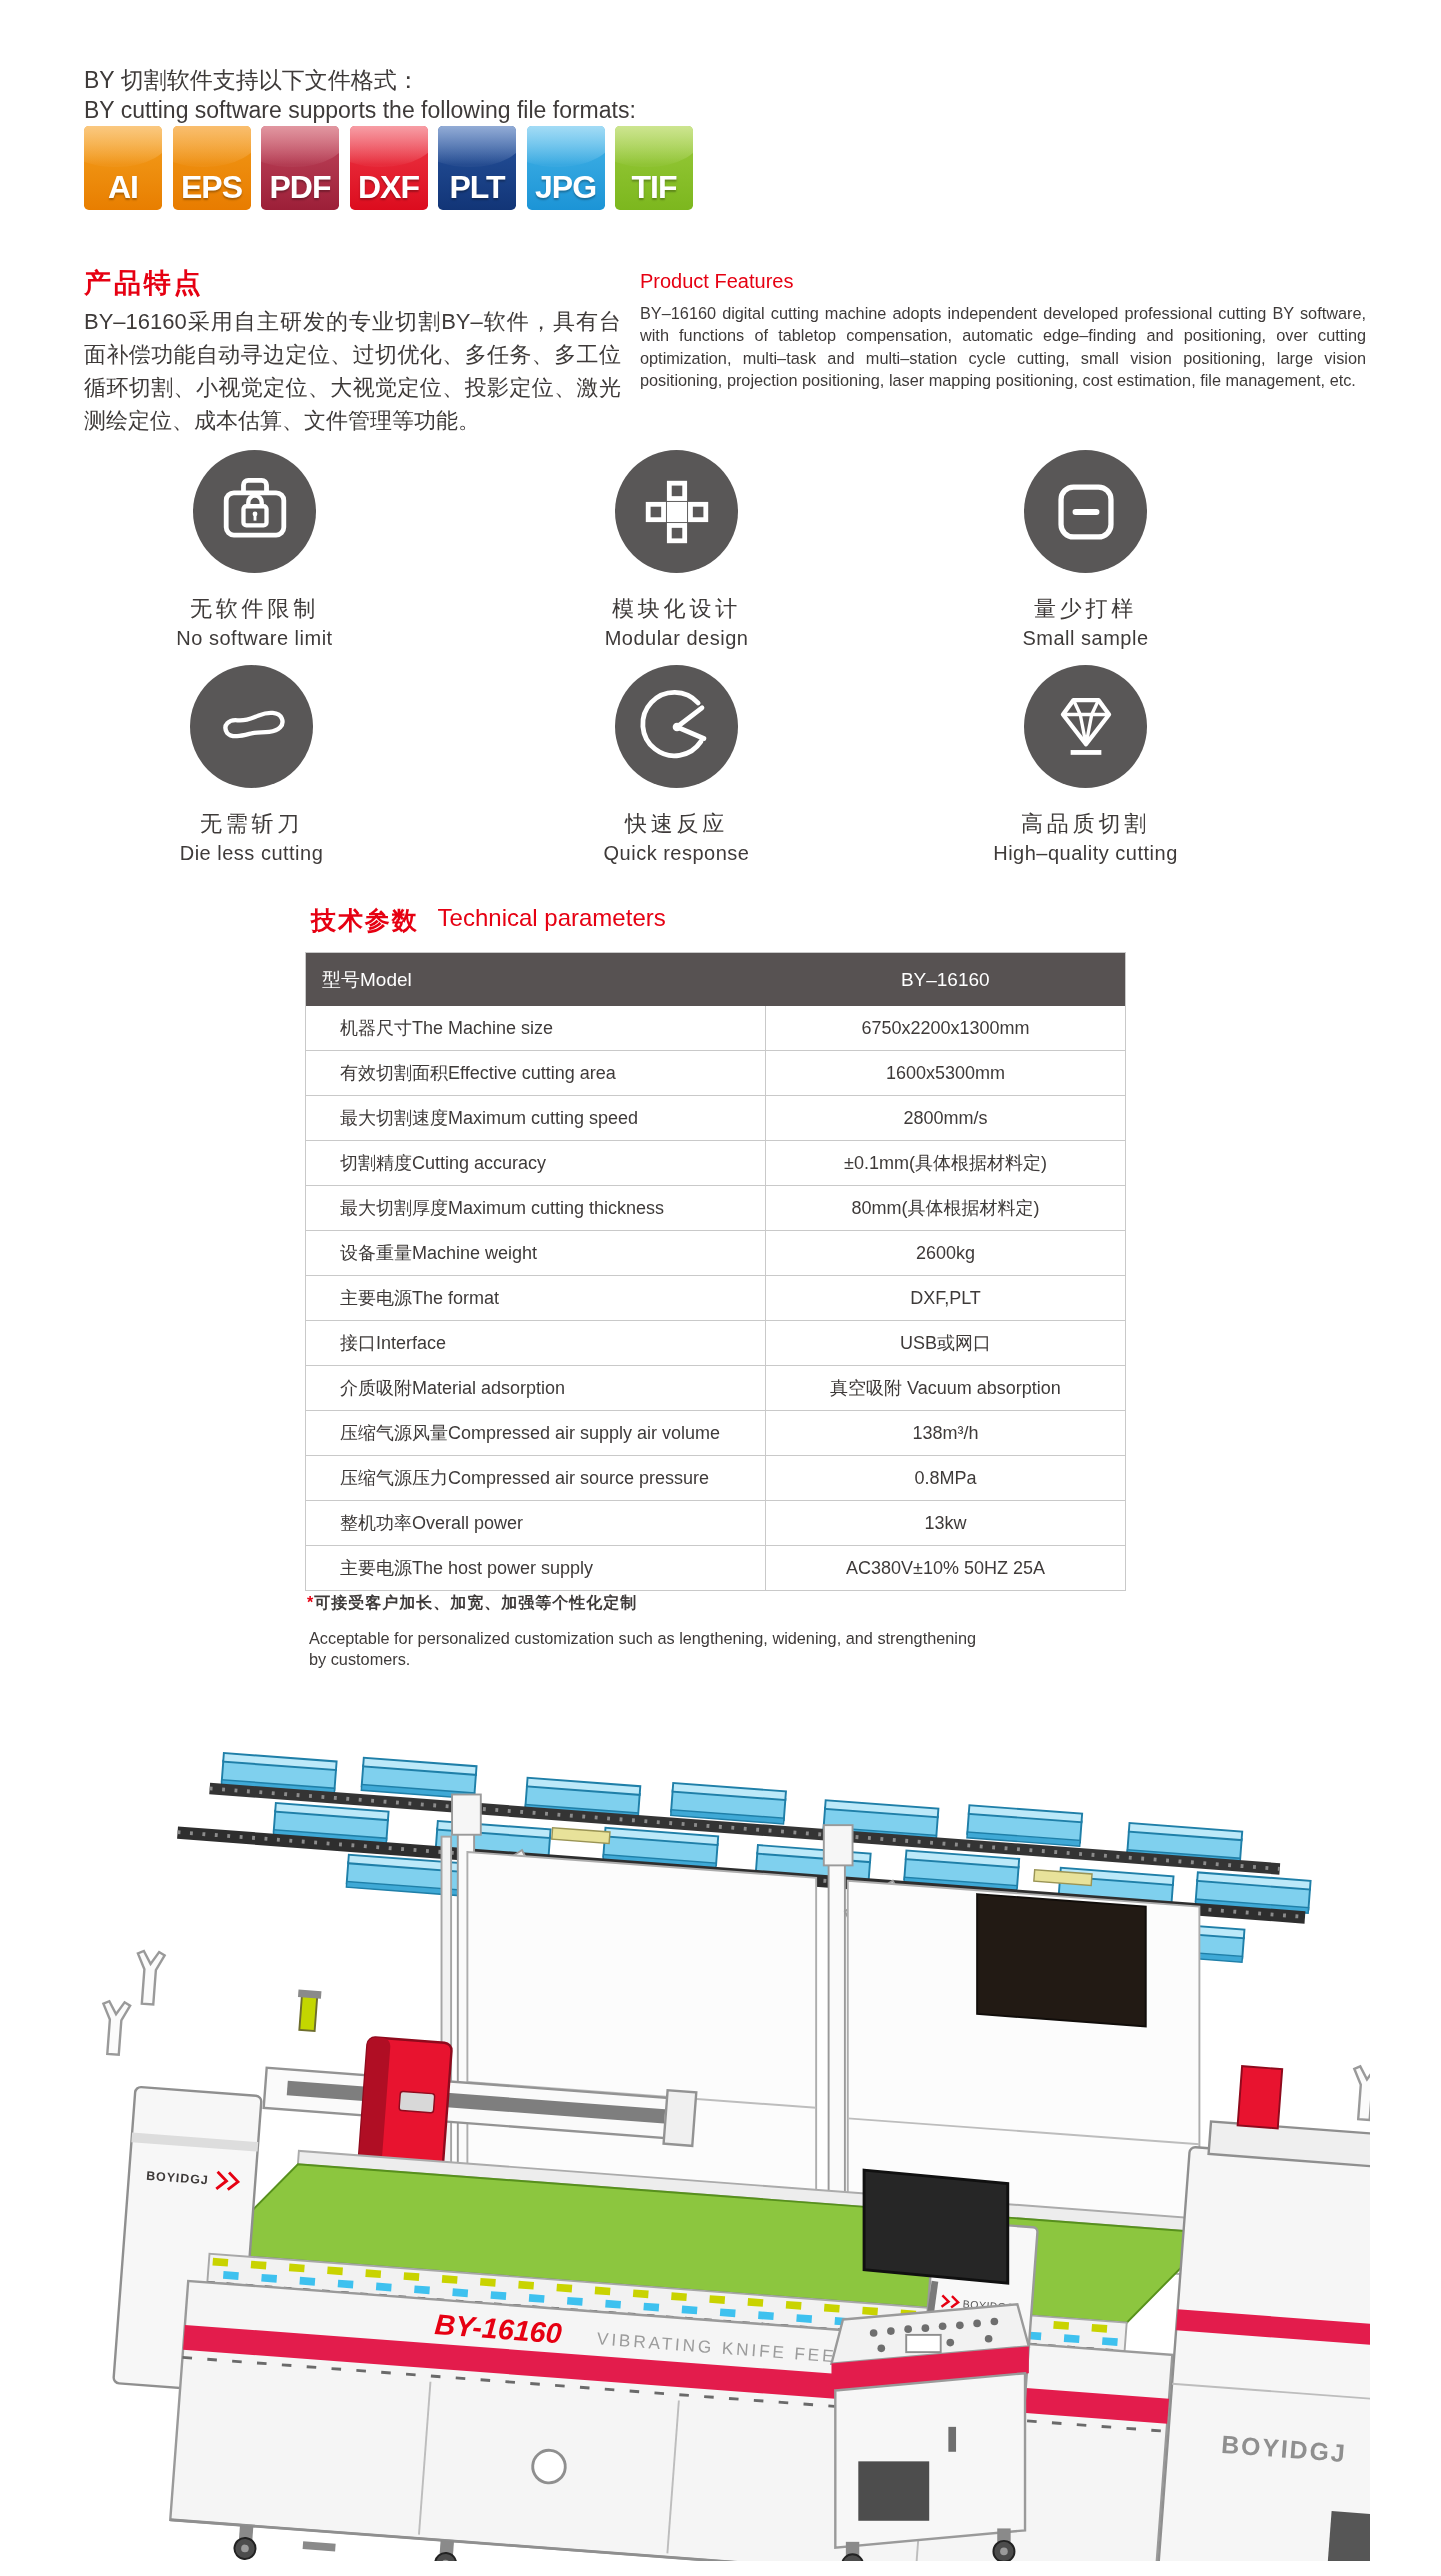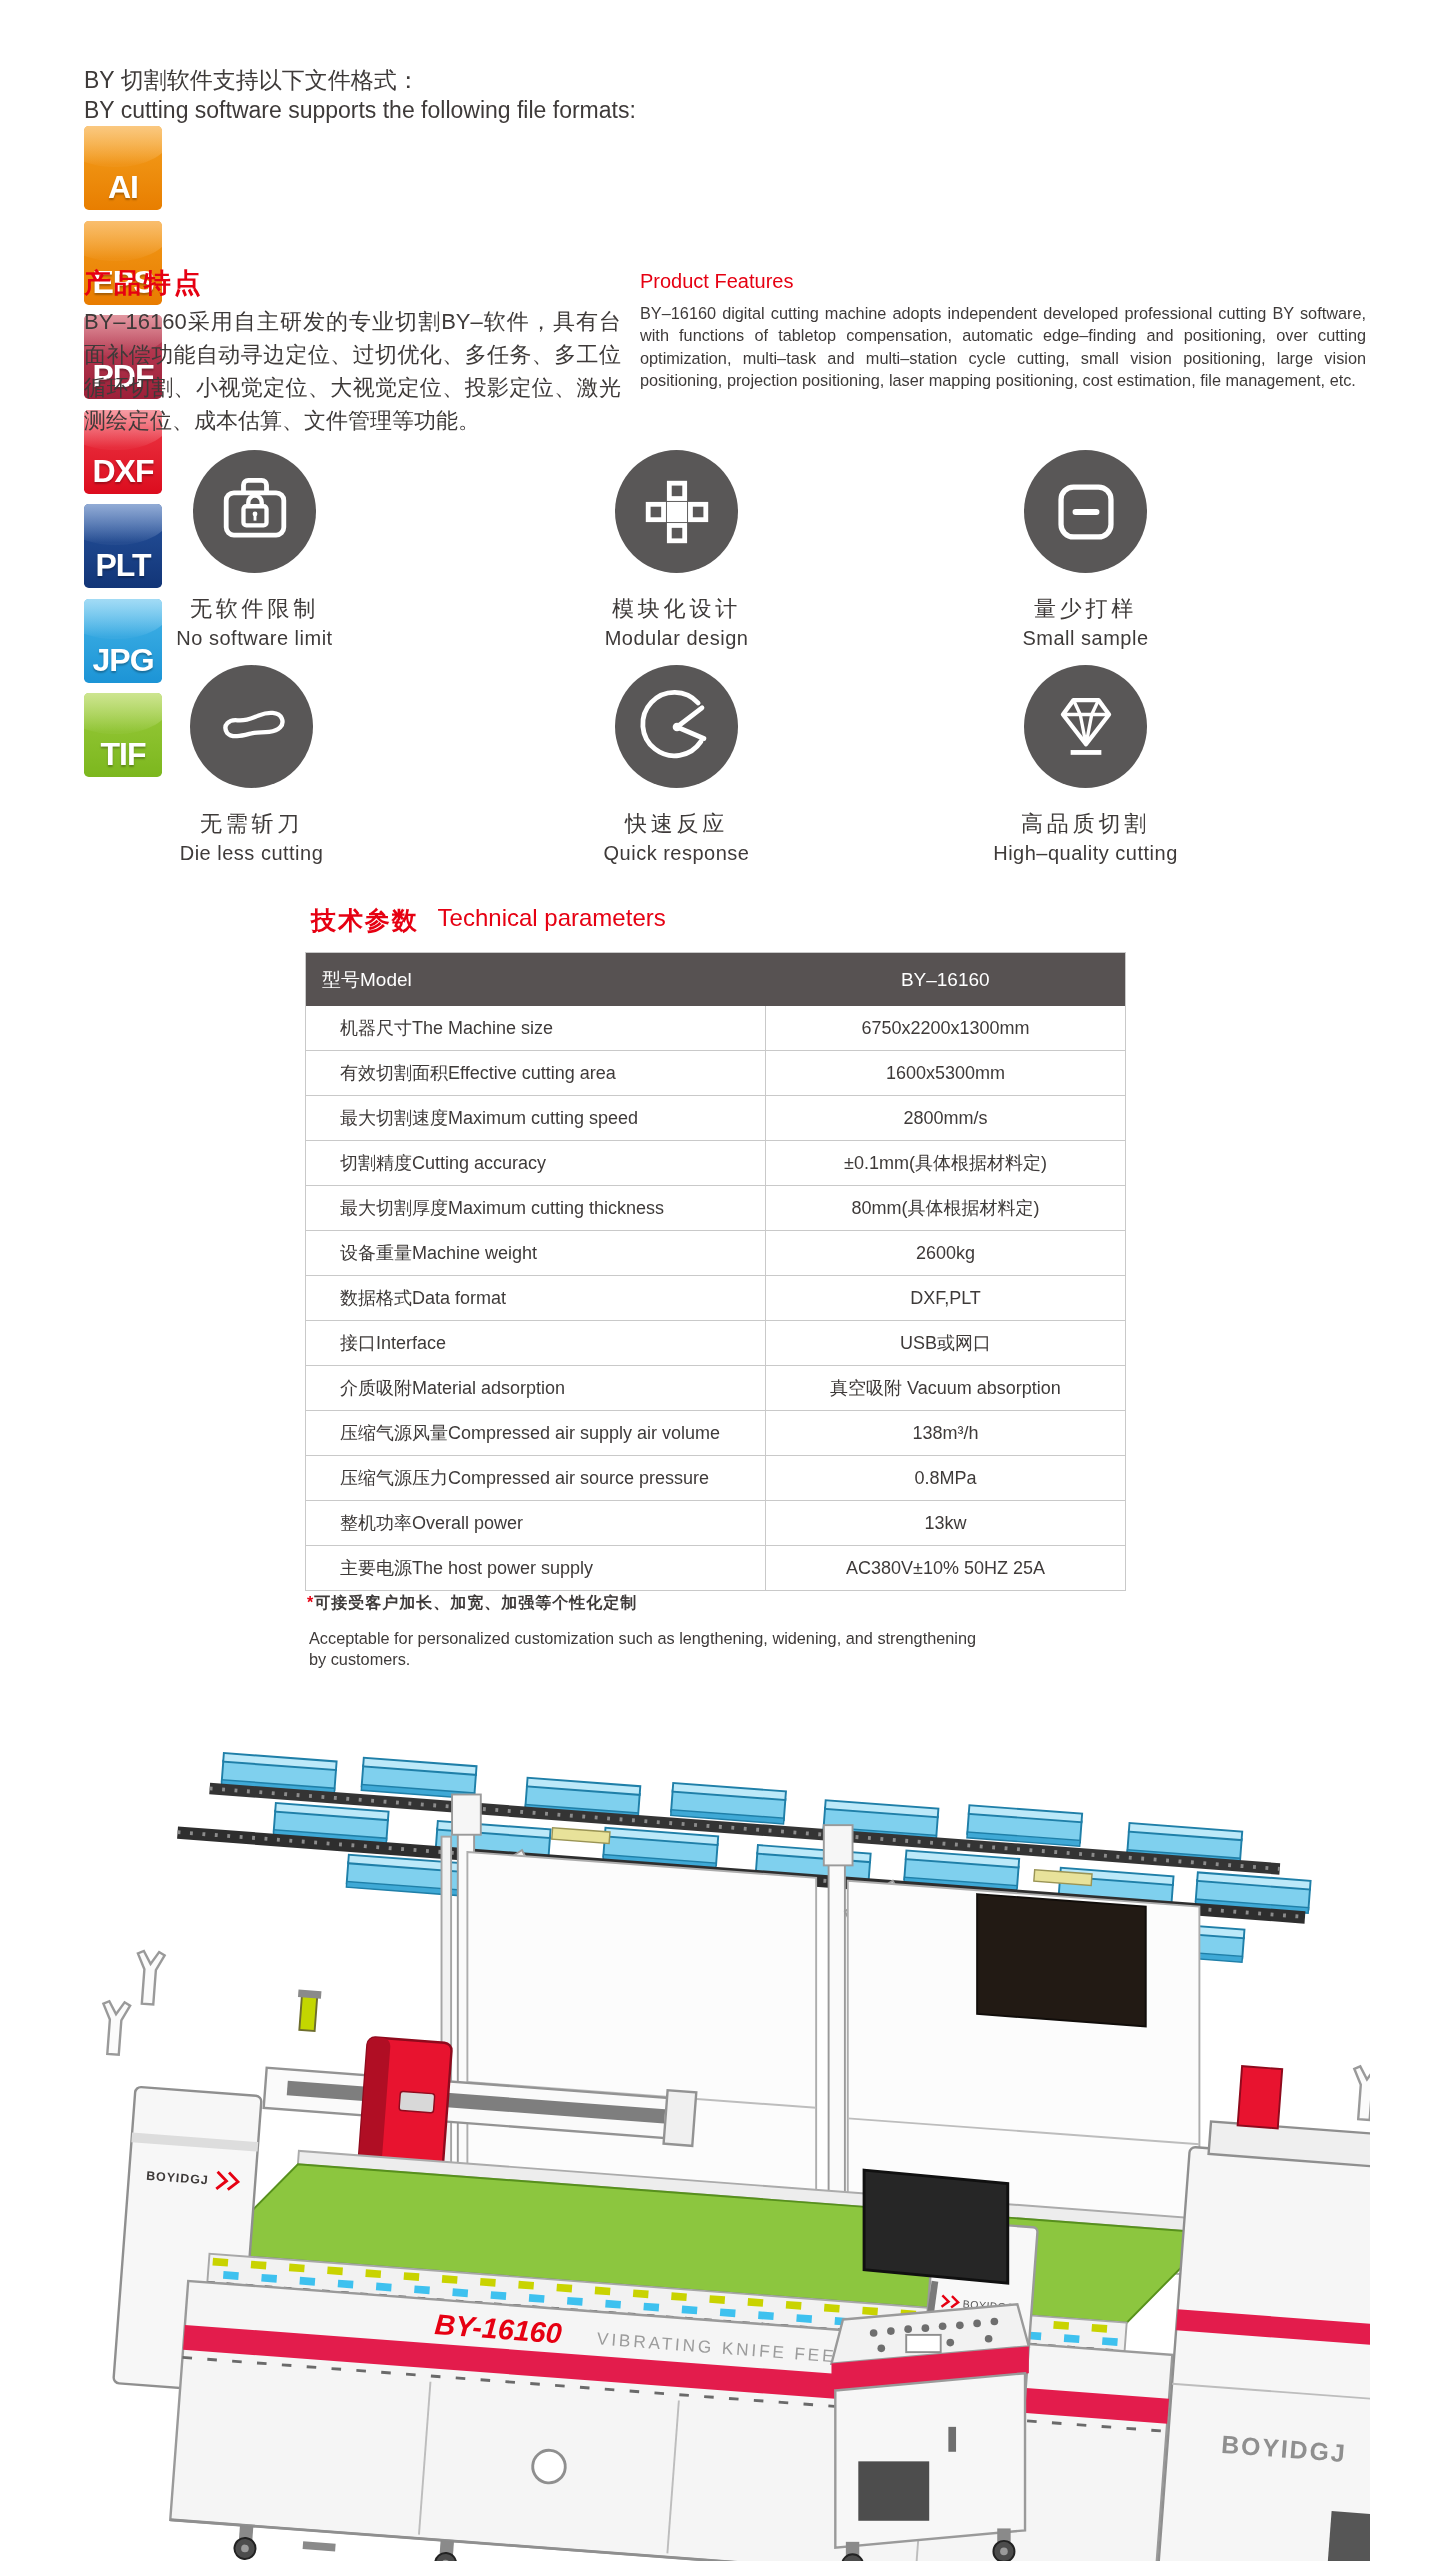--- a/index.html
+++ b/index.html
@@ -5,21 +5,21 @@
   html,body { margin:0; padding:0; background:#fff; }
   .page {
     position:relative; width:1441px; height:2576px; background:#fff;
     font-family:"Liberation Sans", sans-serif; color:#3E3A39; overflow:hidden;
   }
 
   
   .intro { position:absolute; left:84px; top:65px; font-size:23px; line-height:30px; }
 
   
-  .formats { position:absolute; left:84px; top:126px; display:flex; gap:10.5px;flex-direction:column; }
+  .formats { position:absolute; left:84px; top:126px; display:flex; gap:10.5px; }
   .fmt {
     position:relative; width:78px; height:84px; border-radius:4.8px; overflow:hidden;
     display:flex; align-items:flex-end; justify-content:center;
     background:linear-gradient(180deg, var(--c2) 0%, var(--c3) 100%);
   }
   .fmt::before {
     content:""; position:absolute; left:-12%; right:-12%; top:-9.6px; height:60%;
     background:linear-gradient(180deg, var(--c1) 10%, rgba(255,255,255,0.04) 95%);
     border-radius:0 0 60% 45% / 0 0 65% 30%;
   }
@@ -233,21 +233,21 @@
         </tr>
       <tr>
           <td>最大切割厚度Maximum cutting thickness</td>
           <td>80mm(具体根据材料定)</td>
         </tr>
       <tr>
           <td>设备重量Machine weight</td>
           <td>2600kg</td>
         </tr>
       <tr>
-          <td>数据格式Data format</td>
+          <td>主要电源The format</td>
           <td>DXF,PLT</td>
         </tr>
       <tr>
           <td>接口Interface</td>
           <td>USB或网口</td>
         </tr>
       <tr>
           <td>介质吸附Material adsorption</td>
           <td>真空吸附 Vacuum absorption</td>
         </tr>

